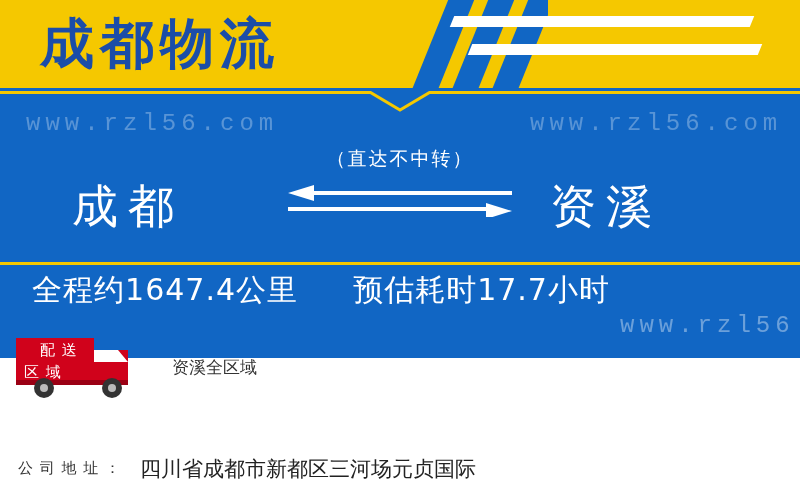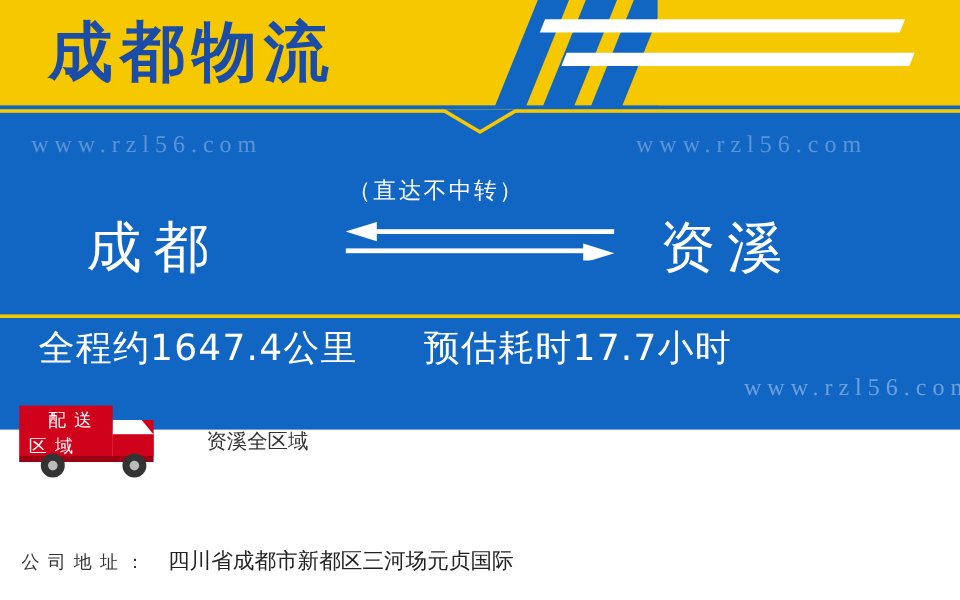--- a/index.html
+++ b/index.html
@@ -96,23 +96,23 @@
     top: 91px;
     width: 64px;
     height: 22px;
   }
   .chevron svg { display: block; }
 
   
   .wm {
     position: absolute;
     color: rgba(255,255,255,0.30);
-    font-size: 20px;
+    font-size: 24px;
     letter-spacing: 5px;
-    font-family: Liberation Serif, serif;
+    font-family: Liberation Mono, monospace;
     white-space: nowrap;
     user-select: none;
   }
   .wm-a { left: 26px;  top: 110px; }
   .wm-b { left: 530px; top: 110px; }
   .wm-c { left: 620px; top: 312px; color: rgba(255,255,255,0.38); }
   .wm-d { left: 22px;  top: 437px; color: rgba(60,60,60,0.28); }
 
   
   .city {
@@ -126,20 +126,21 @@
     white-space: nowrap;
   }
   .city-from { left: 72px; }
   .city-to   { left: 550px; }
 
   .direct-note {
     position: absolute;
     left: 290px;
     top: 146px;
     width: 220px;
+    text-align: center;
     color: #ffffff;
     font-size: 19px;
     letter-spacing: 2px;
     font-family: "DejaVu Sans", "Liberation Sans", sans-serif;
     white-space: nowrap;
   }
   .roundtrip-note {
     position: absolute;
     left: 290px;
     top: 222px;
@@ -224,21 +225,21 @@
     top: 4px;
     font-size: 15px;
     color: #333333;
     letter-spacing: 1px;
     font-family: "DejaVu Sans", "Liberation Sans", sans-serif;
   }
   .addr-value {
     position: absolute;
     left: 140px;
     top: 0;
-    font-size: 18px;
+    font-size: 21px;
     color: #222222;
     font-family: Liberation Mono, monospace;
   }
 </style>
 </head>
 <body>
 
 <div class="banner">
 
   <div class="top-band"></div>

